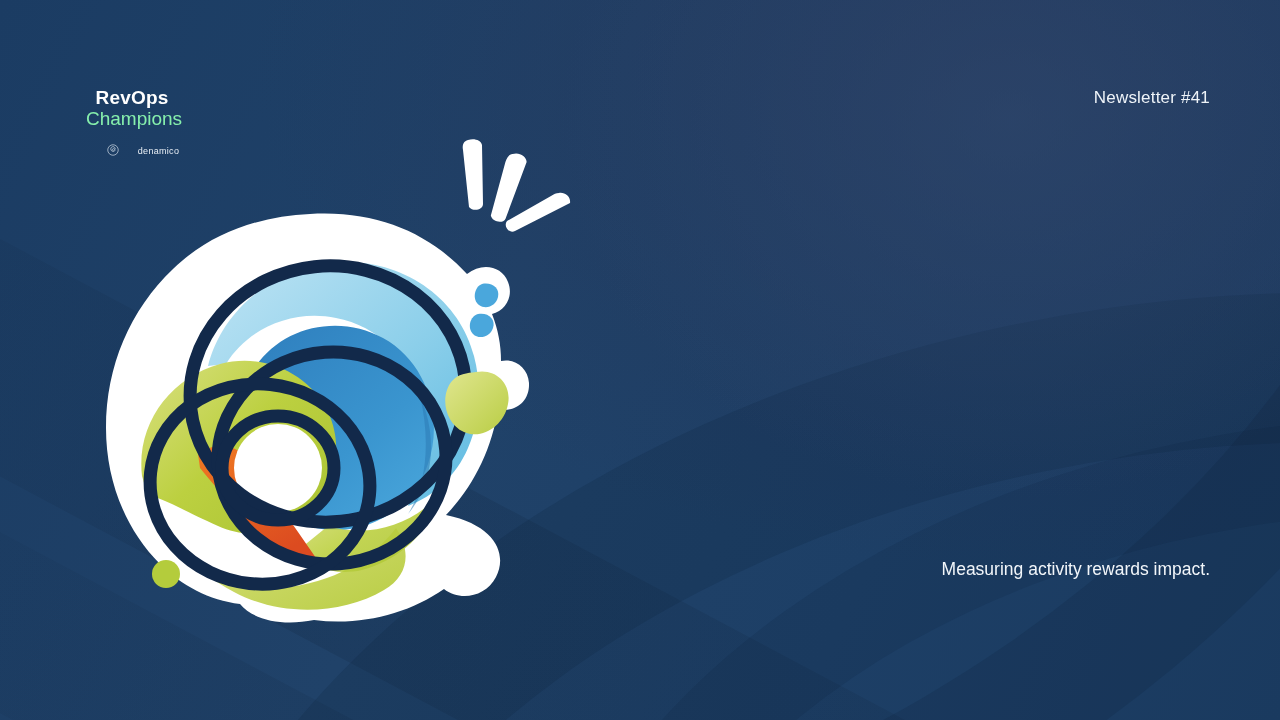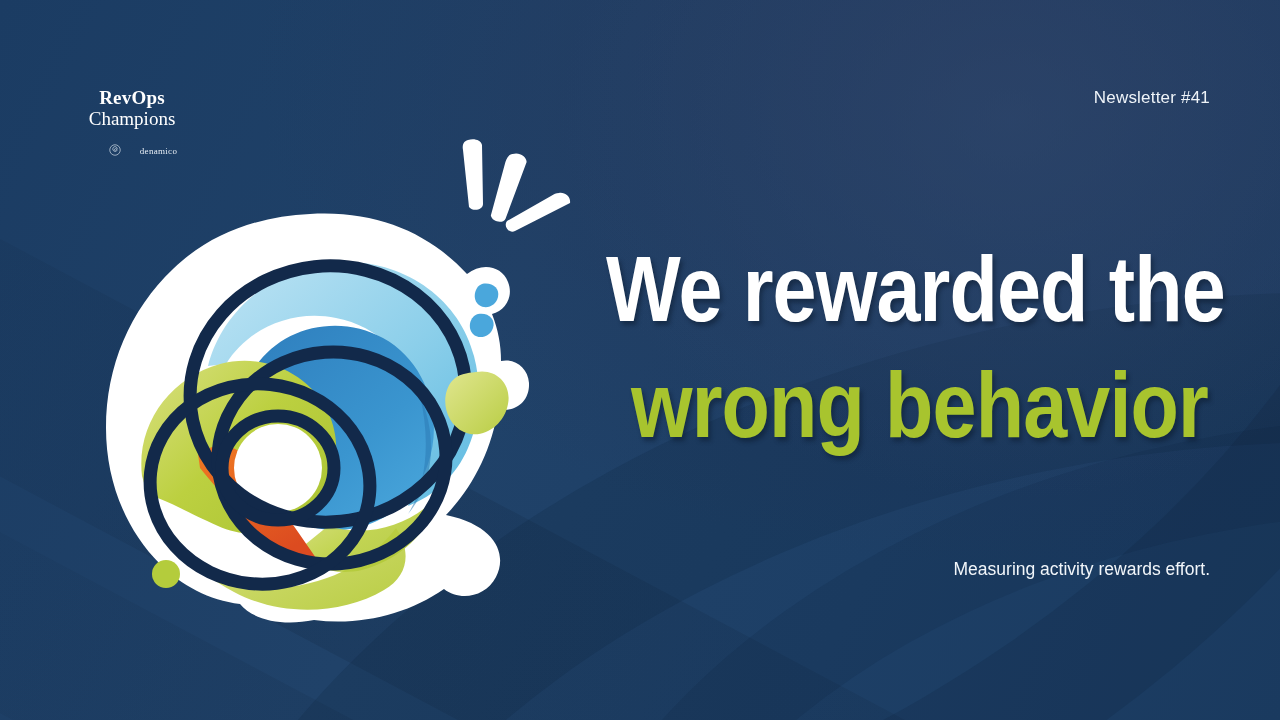--- a/index.html
+++ b/index.html
@@ -76,35 +76,34 @@
     border-radius: 50%;
     background: radial-gradient(closest-side, rgba(48,74,112,0.55), rgba(48,74,112,0));
   }
 
   
   .brand {
     position: absolute;
     left: 86px;
     top: 88px;
     width: 230px;
-    font-family: Liberation Serif, serif;
   }
   .brand-revops {
     font-size: 19px;
     font-weight: bold;
     color: #ffffff;
     letter-spacing: .2px;
     line-height: 1.05;
     text-align: center;
     width: 92px;
   }
   .brand-champions {
     font-size: 19px;
     font-weight: normal;
-    color: #ffffff;
+    color: #86efac;
     line-height: 1.12;
     text-align: center;
     width: 92px;
   }
   .sub-brand {
     display: flex;
     align-items: center;
     gap: 19px;
     margin-top: 13px;
     margin-left: 11px;
@@ -292,22 +291,18 @@
         <ellipse cx="200" cy="272" rx="56" ry="52"></ellipse>
       </g>
 
       <path d="M404 88 C414 86 422 92 420 101 C418 110 408 114 401 109 C394 104 396 91 404 88 Z" fill="#4aa7dc"></path>
       <path d="M400 118 C410 116 418 123 415 132 C412 141 401 144 395 138 C389 132 392 120 400 118 Z" fill="#4aa7dc"></path>
       <path d="M398 176 C418 172 434 188 430 208 C426 230 404 244 386 236 C366 227 362 199 374 185 C380 178 389 177 398 176 Z" fill="url(#gGreenSoft)"></path>
       <circle cx="88" cy="378" r="14" fill="#b4cc3c"></circle>
     </svg>
   </div>
 
-  <div class="headline">
-    <span class="hl-line hl-1">We rewarded the</span>
-    <span class="hl-line hl-2">wrong behavior</span>
-  </div>
 
   <div class="subtitle">
-    <span>Measuring activity rewards effort.</span>
+    <span>Measuring activity rewards impact.</span>
   </div>
 
 </div>
 
 </body></html>

